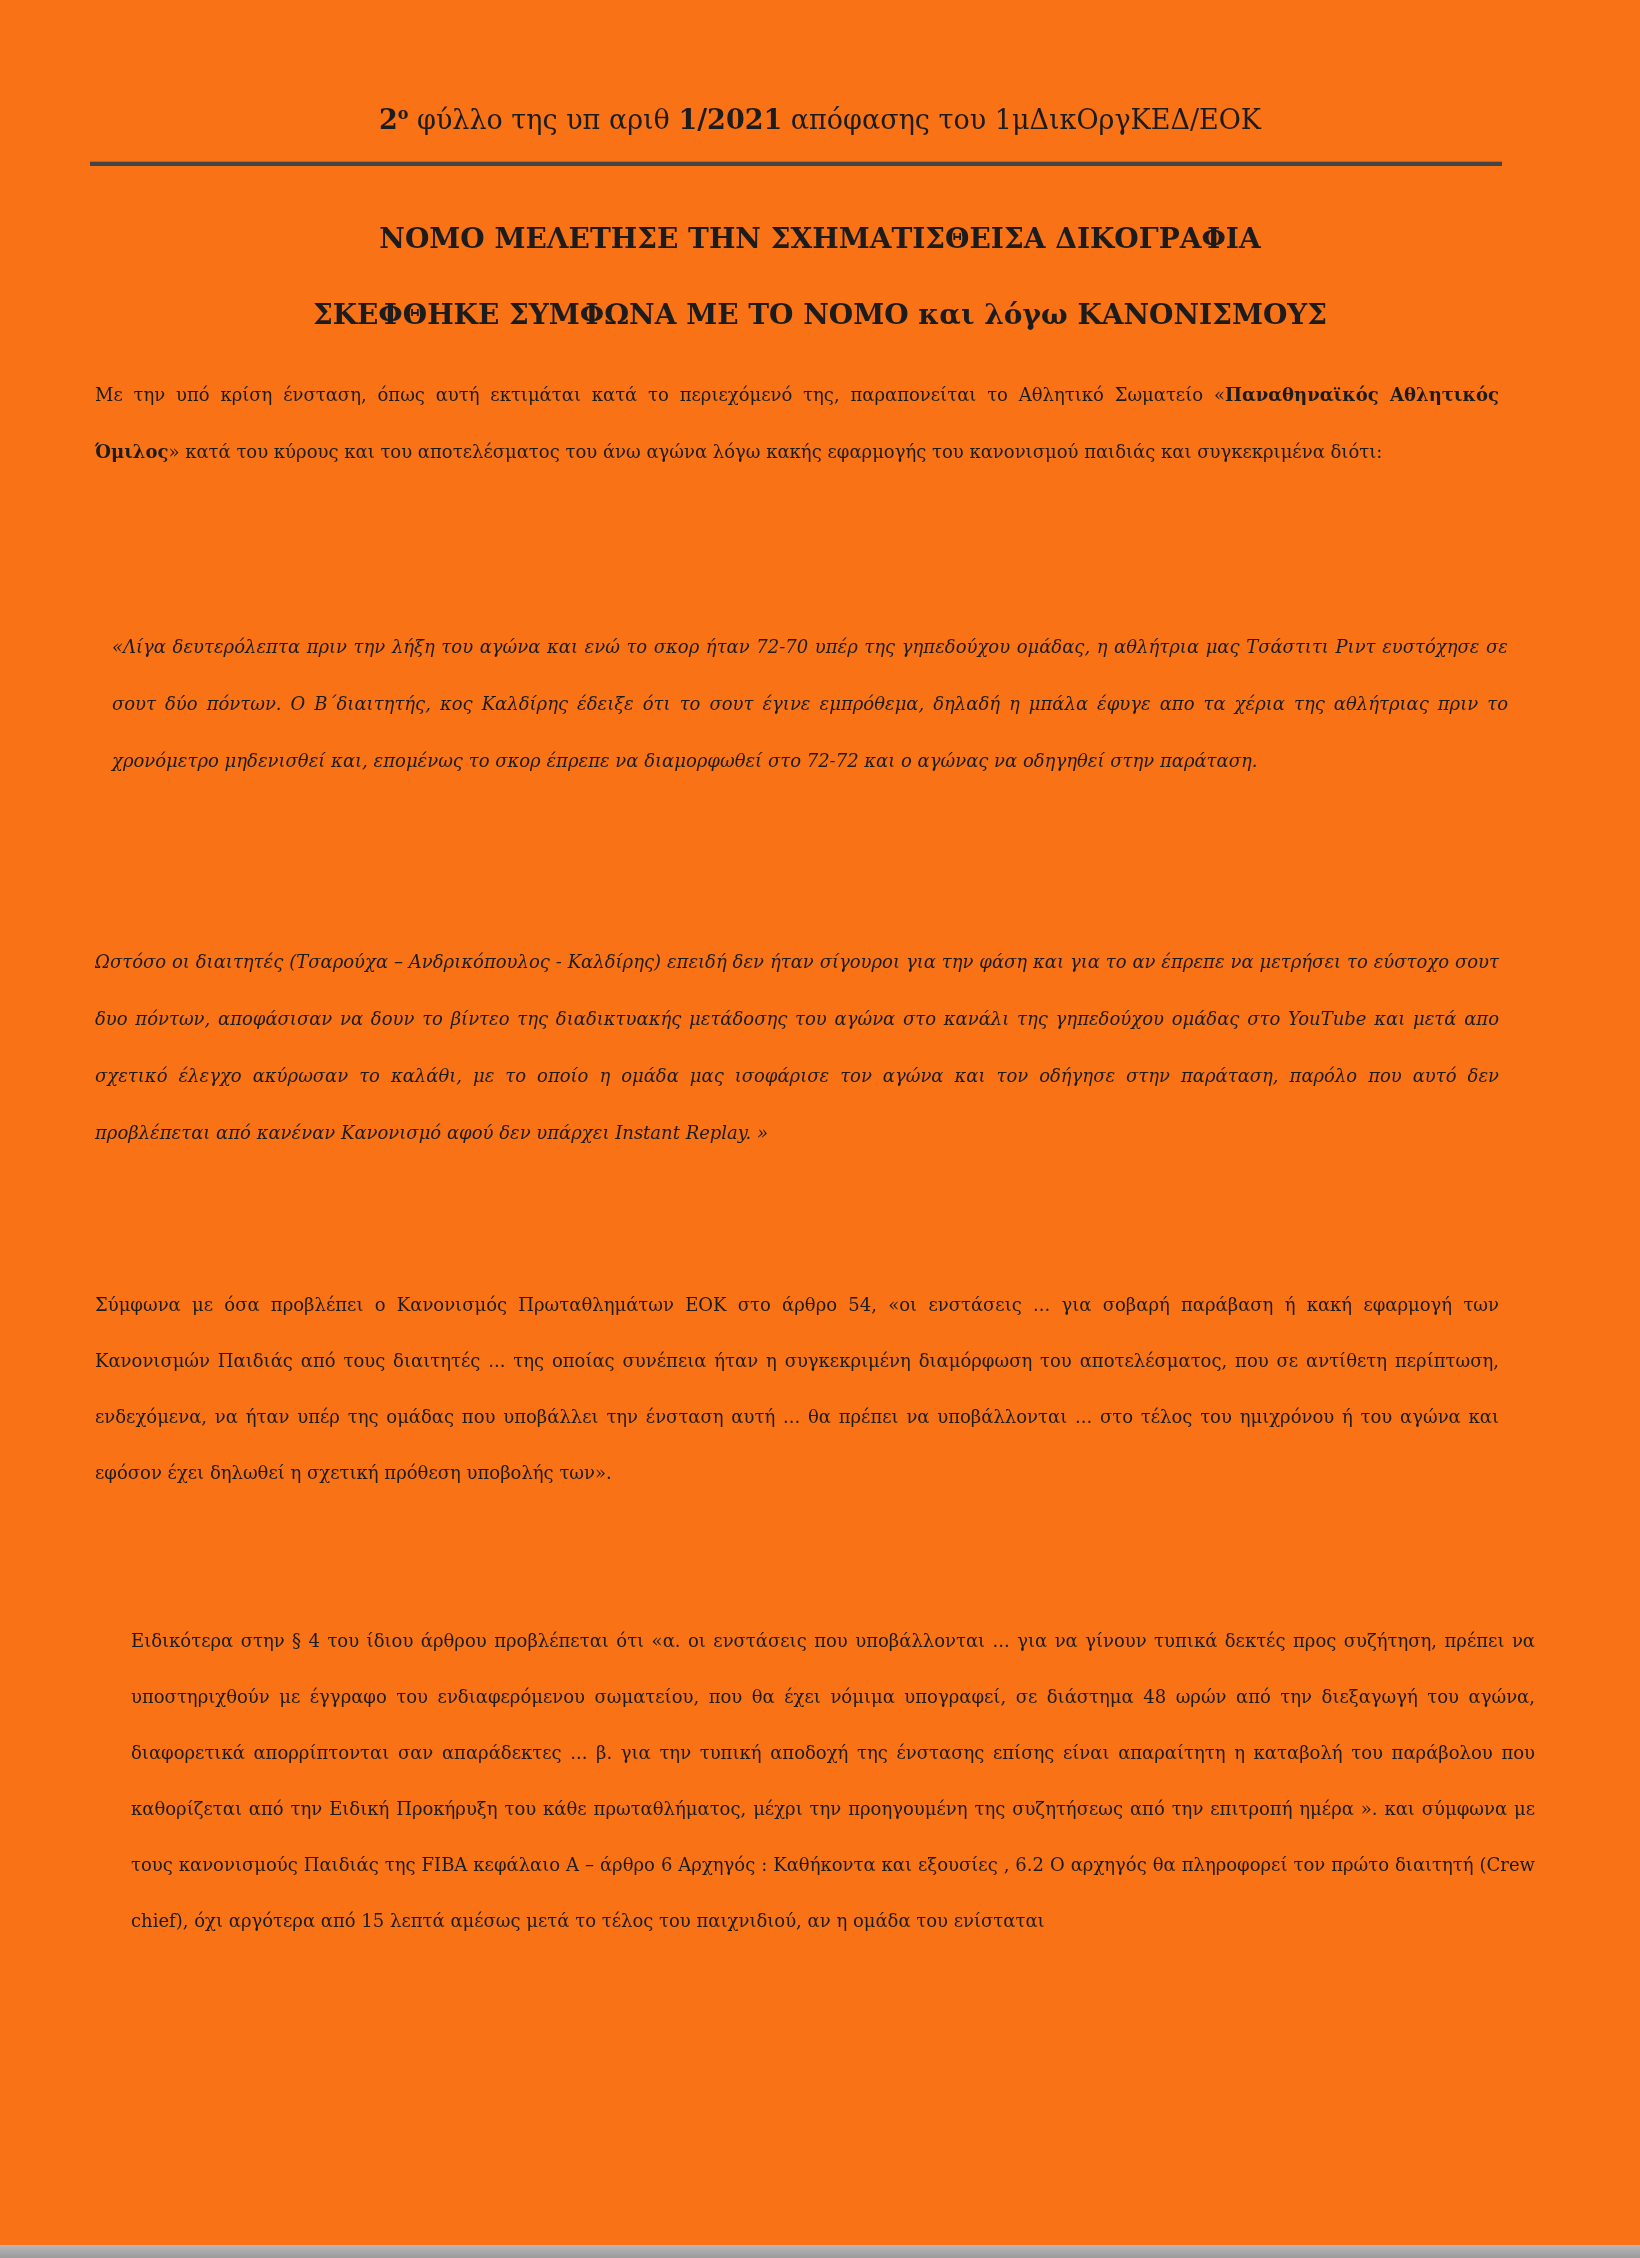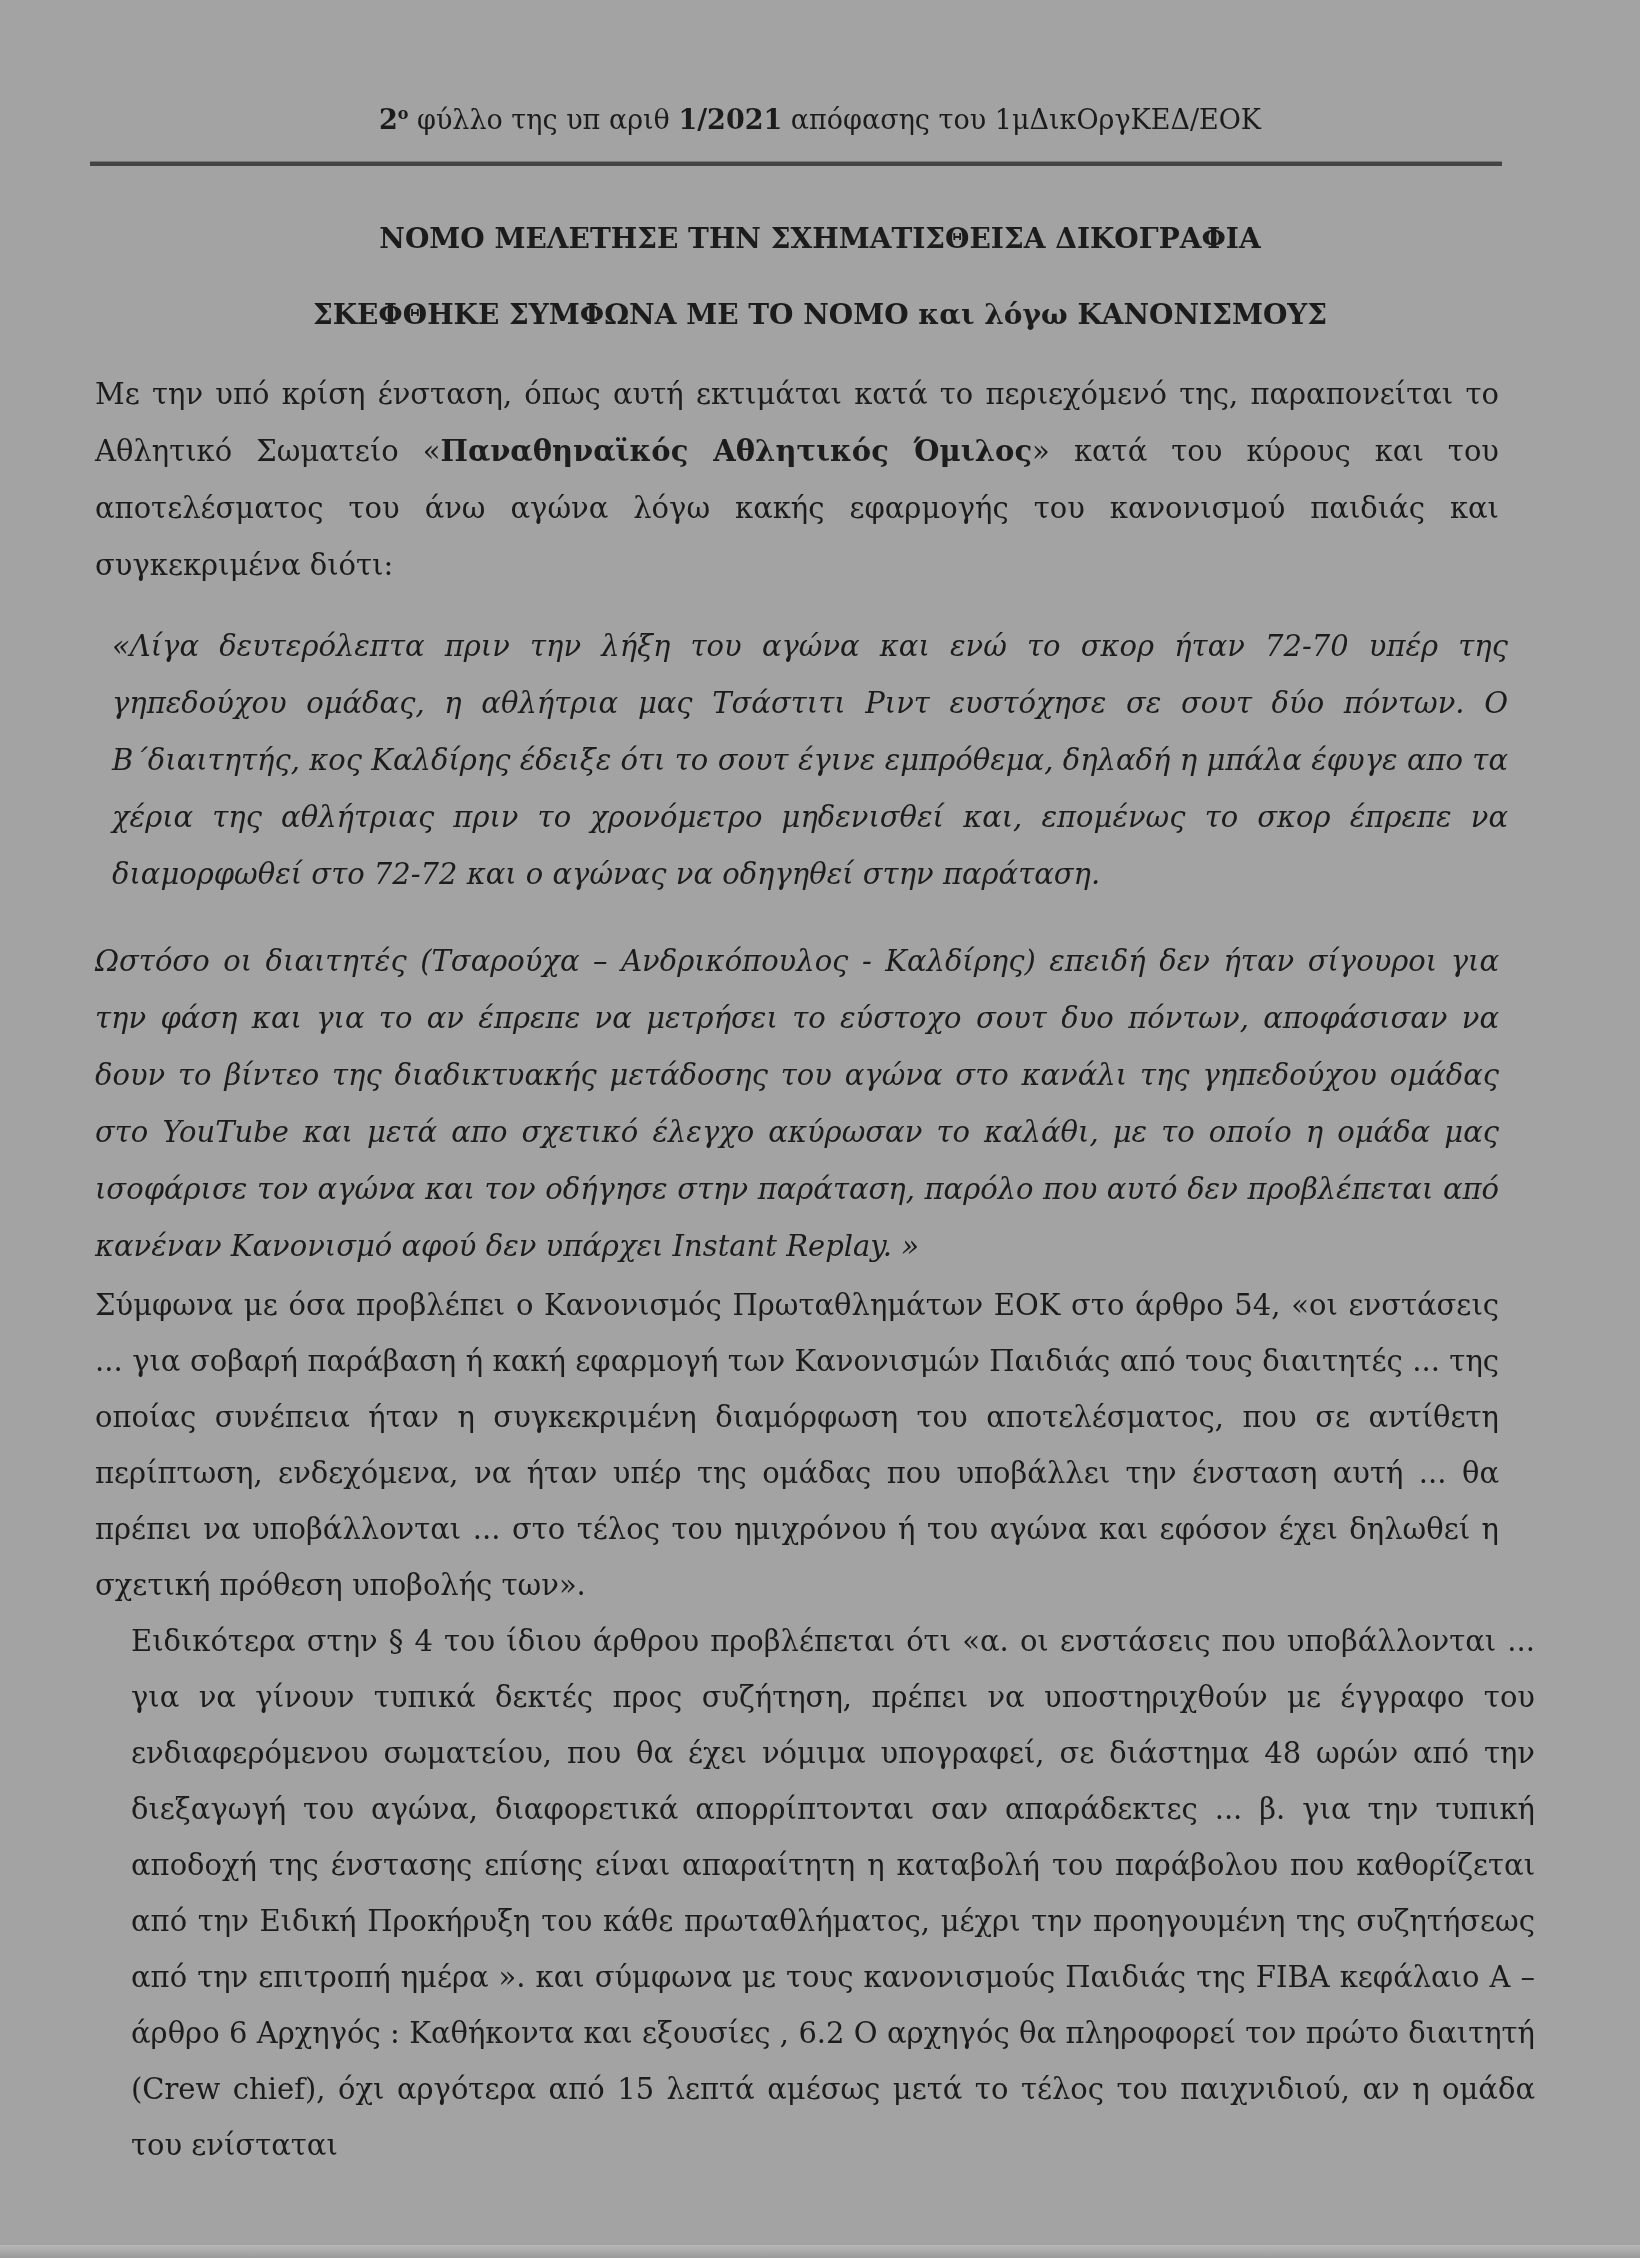--- a/index.html
+++ b/index.html
@@ -13,21 +13,21 @@
       position: relative;
       overflow: hidden;
       font-family: "DejaVu Serif", "Liberation Serif", serif;
       color: #1c1c1c;
     }
     .page {
       position: absolute;
       left: 0; top: 0;
       width: 1640px;
       height: 2245px;
-      background: #a3a3a3;
+      background: #f97316;
     }
     .scan-edge {
       position: absolute;
       left: 0;
       top: 2245px;
       width: 1640px;
       height: 13.2px;
       background: linear-gradient(to bottom, #b8b8b8, #9a9a9a);
     }
     .header-line-text {
@@ -59,21 +59,21 @@
       letter-spacing: 0px;
     }
     .title1 { top: 222px; }
     .title2 { top: 298px; }
     .title2 .lower { font-weight: bold; }
 
     .body {
       position: absolute;
       left: 95px;
       width: 1404px;
-      font-size: 29px;
+      font-size: 18px;
       line-height: 57px;
       text-align: justify;
     }
     .body p { margin: 0; }
     .p-intro { top: 366px; }
     .p-quote { top: 618px; left: 112px; width: 1396px; font-style: italic; }
     .p-quote2 { top: 933px; font-style: italic; }
     .p-rule54 { top: 1277px; line-height: 56px; }
     .p-spec { top: 1613px; line-height: 56px; margin-left: 36px; }
     .it { }

